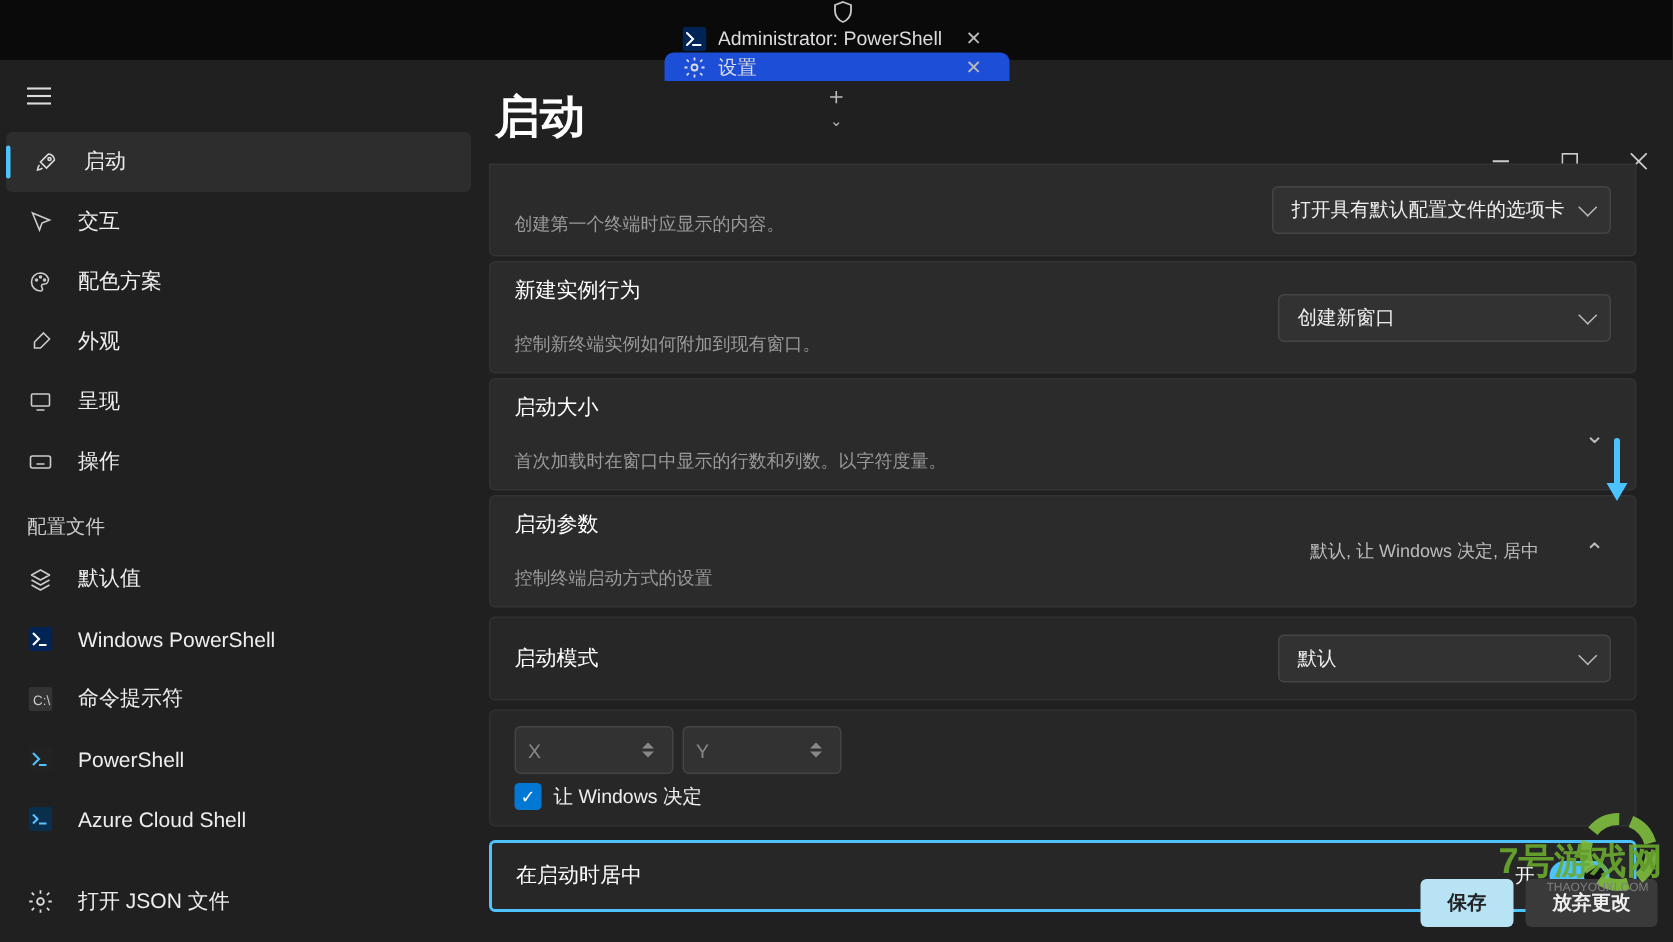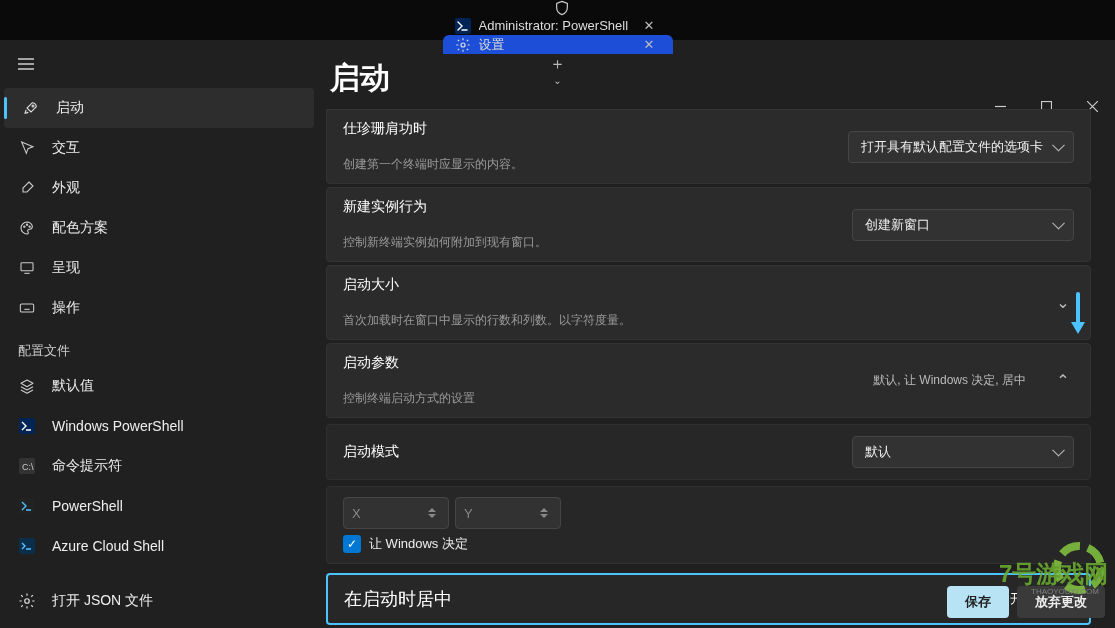--- a/index.html
+++ b/index.html
@@ -55,21 +55,21 @@
 .xyinputs { display:flex; gap:6px; }
 .numbox { background:#323232; border:1px solid #454545; border-radius:4px; width:106px; height:32px; display:flex; align-items:center; padding:0 8px; color:#888; font-size:13px; position:relative; }
 .spinner { position:absolute; right:6px; top:4px; bottom:4px; width:14px; display:flex; flex-direction:column; justify-content:center; gap:2px; }
 .spinner div { width:0; height:0; border-left:4px solid transparent; border-right:4px solid transparent; }
 .spinner .u { border-bottom:4px solid #888; }
 .spinner .d { border-top:4px solid #888; }
 .chk { display:flex; align-items:center; gap:8px; font-size:13px; color:#eee; align-self:flex-start; }
 .chkbox { width:18px; height:18px; background:#0078d4; border-radius:3px; display:flex; align-items:center; justify-content:center; color:#fff; font-size:12px; }
 
 .highlighted { border:2.5px solid #4cc2ff; border-radius:4px; background:#272727; padding:12px 16px; display:flex; align-items:center; margin-top:6px; }
-.highlighted .ttl2 { font-size:18px; color:#fff; flex:1; }
+.highlighted .ttl2 { font-size:14px; color:#fff; flex:1; }
 .toglbl { font-size:13px; color:#fff; margin-right:10px; }
 .toggle { width:40px; height:20px; background:#4cc2ff; border-radius:10px; position:relative; cursor:pointer; }
 .toggle::after { content:""; position:absolute; right:3px; top:3px; width:14px; height:14px; background:#111; border-radius:50%; }
 
 
 .arrow { position:absolute; right:28px; top:252px; color:#4cc2ff; }
 
 
 .footer { position:absolute; right:10px; bottom:10px; display:flex; gap:8px; align-items:center; }
 .btn { padding:7px 18px; border-radius:4px; font-size:13px; cursor:pointer;font-weight:bold; }
@@ -156,35 +156,35 @@
         <span class="navicon">
             <svg width="16" height="16" viewBox="0 0 24 24" fill="none" stroke="#ccc" stroke-width="1.6">
               <path d="M4 3l7 17 2.5-7L21 10z"></path>
             </svg>
           </span>
         <span>交互</span>
       </div>
       <div class="navitem">
         <span class="navicon">
             <svg width="16" height="16" viewBox="0 0 24 24" fill="none" stroke="#ccc" stroke-width="1.6">
-              <path d="M15 3l6 6-9 9H6v-6z"></path>
-            </svg>
-          </span>
-        <span>外观</span>
-      </div>
-      <div class="navitem">
-        <span class="navicon">
-            <svg width="16" height="16" viewBox="0 0 24 24" fill="none" stroke="#ccc" stroke-width="1.6">
               <path d="M12 3a9 9 0 100 18c1.5 0 2-1 2-2s-1-1.5-1-3 1-2 3-2 4-2 4-5a9 9 0 00-8-6z"></path>
               <circle cx="8" cy="10" r="1"></circle>
               <circle cx="12" cy="7" r="1"></circle>
               <circle cx="16" cy="10" r="1"></circle>
             </svg>
           </span>
         <span>配色方案</span>
+      </div>
+      <div class="navitem">
+        <span class="navicon">
+            <svg width="16" height="16" viewBox="0 0 24 24" fill="none" stroke="#ccc" stroke-width="1.6">
+              <path d="M15 3l6 6-9 9H6v-6z"></path>
+            </svg>
+          </span>
+        <span>外观</span>
       </div>
       <div class="navitem">
         <span class="navicon">
             <svg width="16" height="16" viewBox="0 0 24 24" fill="none" stroke="#ccc" stroke-width="1.6">
               <rect x="3" y="4" width="18" height="12" rx="1"></rect>
               <line x1="8" y1="20" x2="16" y2="20"></line>
             </svg>
           </span>
         <span>呈现</span>
       </div>
@@ -254,21 +254,20 @@
         </span>
       <span>打开 JSON 文件</span>
     </div>
   </div>
 
   <div class="content">
     <div class="pagetitle">启动</div>
     <div class="cards">
       <div class="card cut">
         <div class="txt">
-          <div class="ttl">仕珍珊肩功时</div>
           <div class="sub">创建第一个终端时应显示的内容。</div>
         </div>
         <div class="dropdown wide"><span>打开具有默认配置文件的选项卡</span></div>
       </div>
 
       <div class="card">
         <div class="txt">
           <div class="ttl">新建实例行为</div>
           <div class="sub">控制新终端实例如何附加到现有窗口。</div>
         </div>

